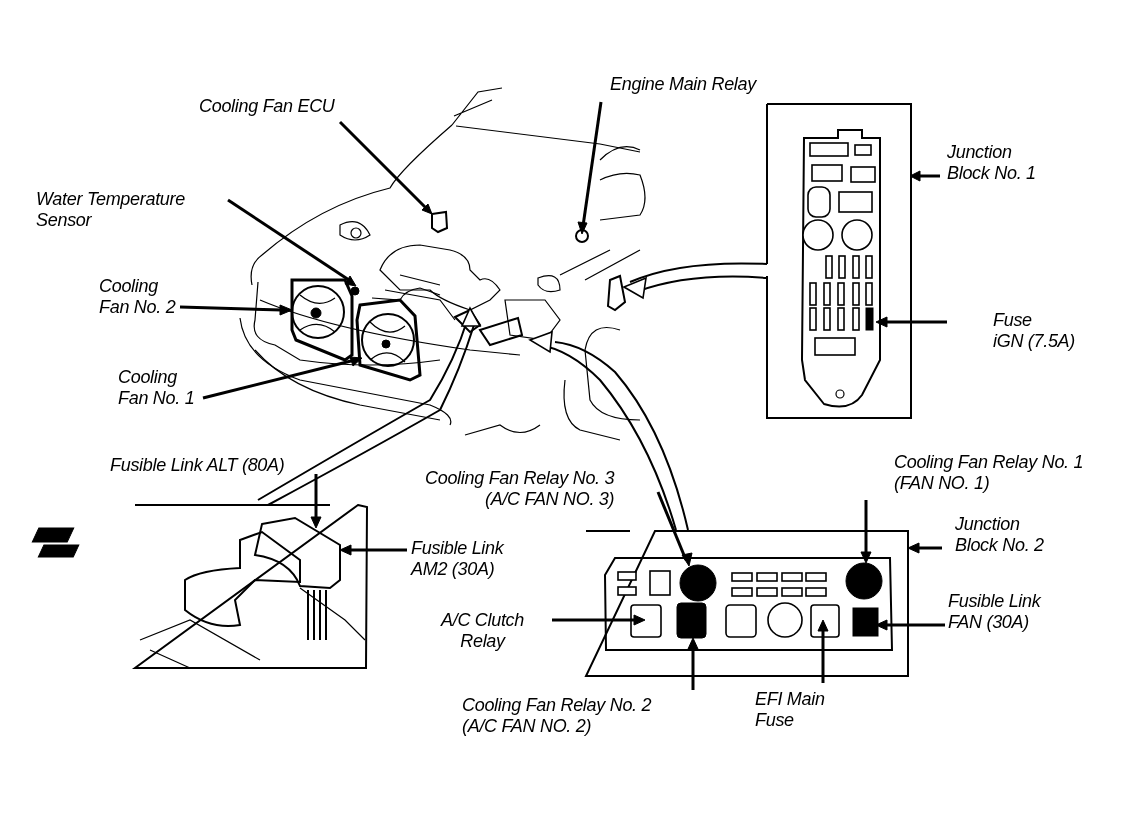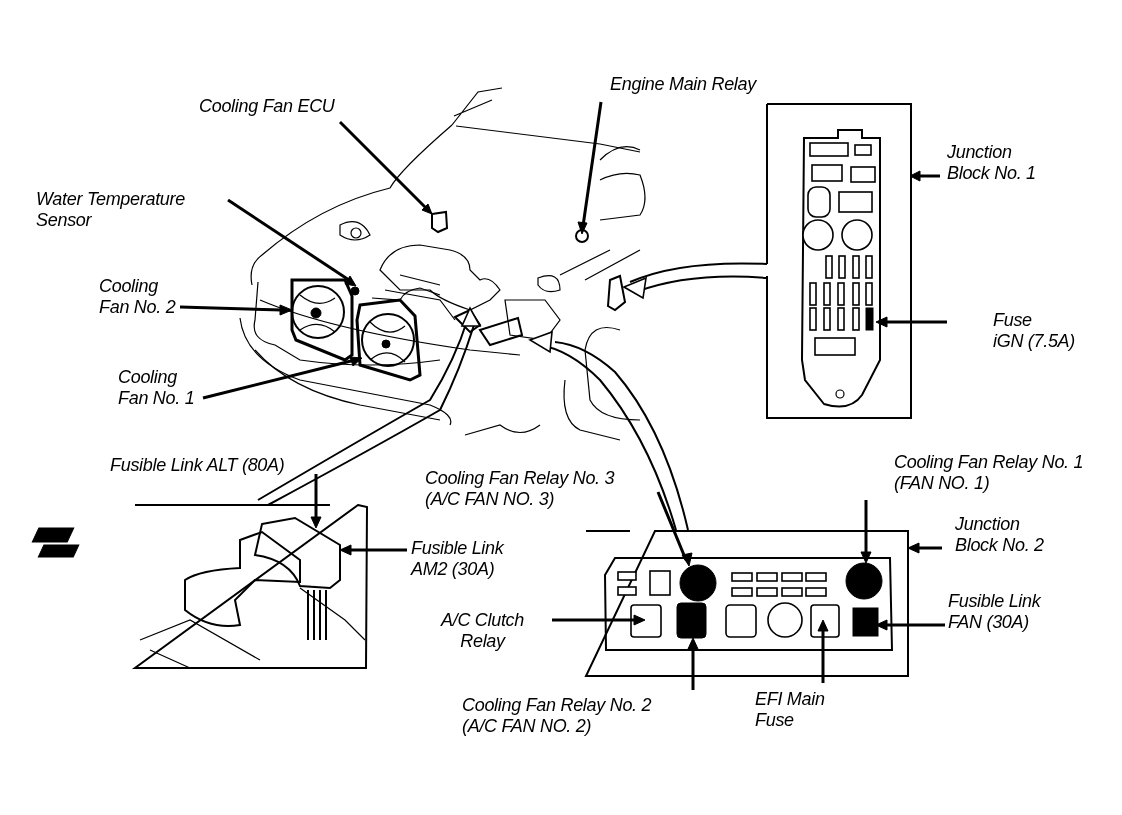--- a/index.html
+++ b/index.html
@@ -182,21 +182,21 @@
 Fan No. 2</div>
 <div class="lbl" style="left:118px;top:367px;">Cooling
 Fan No. 1</div>
 <div class="lbl" style="left:947px;top:142px;">Junction
 Block No. 1</div>
 <div class="lbl" style="left:950px;top:310px;margin-left:43px;">Fuse
 iGN (7.5A)</div>
 <div class="lbl" style="left:110px;top:455px;">Fusible Link ALT (80A)</div>
 <div class="lbl" style="left:411px;top:538px;">Fusible Link
 AM2 (30A)</div>
-<div class="lbl" style="left:425px;top:468px;">Cooling Fan Relay No. 3
+<div class="lbl" style="left:425px;top:468px;text-align:right;">Cooling Fan Relay No. 3
 (A/C FAN NO. 3)</div>
 <div class="lbl" style="left:855px;top:452px;margin-left:39px;">Cooling Fan Relay No. 1
 (FAN NO. 1)</div>
 <div class="lbl" style="left:955px;top:514px;">Junction
 Block No. 2</div>
 <div class="lbl" style="left:441px;top:610px;text-align:center;">A/C Clutch
 Relay</div>
 <div class="lbl" style="left:948px;top:591px;">Fusible Link
 FAN (30A)</div>
 <div class="lbl" style="left:462px;top:695px;">Cooling Fan Relay No. 2

